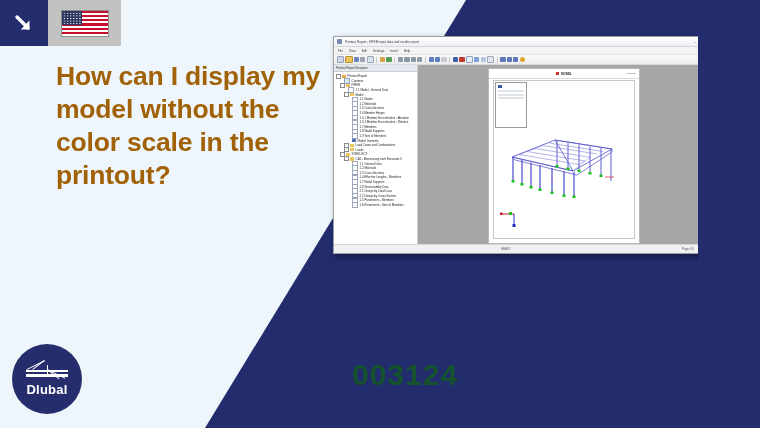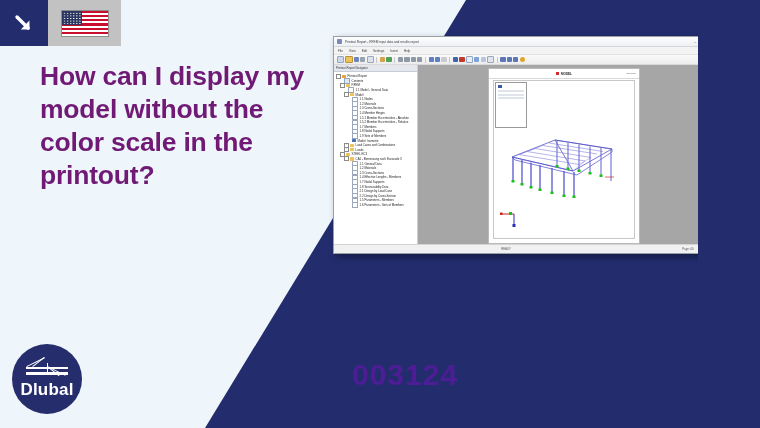--- a/index.html
+++ b/index.html
@@ -39,22 +39,22 @@
     background:repeating-linear-gradient(#c8102e 0 2.1px,#ffffff 2.1px 4.15px);}
   .flag .canton{position:absolute;left:0;top:0;width:20px;height:14px;
     background:#2a3560;}
   .flag .canton:after{content:"";position:absolute;inset:1px;
     background-image:
       radial-gradient(circle at 1.3px 1.3px,#fff 0.6px,transparent 0.7px);
     background-size:3.1px 2.6px;}
 
   
   .headline{
-    position:absolute;left:40px;top:60px;width:280px;
-    color:#701a75;font-weight:bold;font-size:26.5px;line-height:33px;
+    position:absolute;left:56px;top:60px;width:280px;
+    color:#a16207;font-weight:bold;font-size:26.5px;line-height:33px;
     letter-spacing:-0.2px;
   }
 
   
   .logo{
     position:absolute;left:12px;top:344px;width:70px;height:70px;
     border-radius:50%;background:#252d6d;
     display:flex;flex-direction:column;align-items:center;justify-content:center;
   }
   .logo-mark{width:42px;height:19px;position:relative;margin-bottom:2px;}
@@ -62,29 +62,29 @@
   .logo-mark .deck2{position:absolute;left:0;bottom:8.5px;width:42px;height:1.6px;background:#fff;}
   .logo-mark .d1{position:absolute;left:1px;bottom:10px;width:20px;height:1.4px;background:#fff;
       transform:rotate(-26deg);transform-origin:left bottom;}
   .logo-mark .d2{position:absolute;left:21px;bottom:10px;width:20px;height:1.4px;background:#fff;
       transform:rotate(26deg);transform-origin:left bottom;}
   .logo-mark .d3{position:absolute;left:7px;bottom:10px;width:15px;height:1.2px;background:#fff;
       transform:rotate(-38deg);transform-origin:left bottom;}
   .logo-mark .d4{position:absolute;left:21px;bottom:10px;width:15px;height:1.2px;background:#fff;
       transform:rotate(38deg);transform-origin:left bottom;}
   .logo-mark .post{position:absolute;left:20.5px;bottom:3px;width:1.8px;height:12px;background:#fff;}
-  .logo-text{color:#fff;font-weight:bold;font-size:17px;letter-spacing:0.2px;}
+  .logo-text{color:#fff;font-weight:bold;font-size:13px;letter-spacing:0.2px;}
 
   
   .faq-wrap{position:absolute;left:338px;top:358px;display:flex;align-items:center;}
   .faq-badge{
     background:#4cb7e8;color:#fff;font-weight:bold;font-size:28px;
     padding:2px 11px 4px 11px;letter-spacing:0.5px;line-height:1;
   }
-  .faq-num{color:#4c1d95;font-weight:bold;font-size:30px;margin-left:14px;letter-spacing:1px;}
+  .faq-num{color:#14532d;font-weight:bold;font-size:30px;margin-left:14px;letter-spacing:1px;}
 
   
   .win{
     position:absolute;left:333px;top:36px;width:382px;height:216px;
     background:#f0f0f0;border:1px solid #9aa0a6;
     box-shadow:3px 3px 7px rgba(0,0,0,.40);
     font-size:3px;color:#333;overflow:hidden;
   }
   .win-title{
     height:9px;background:linear-gradient(#fdfdfd,#eef1f4);

